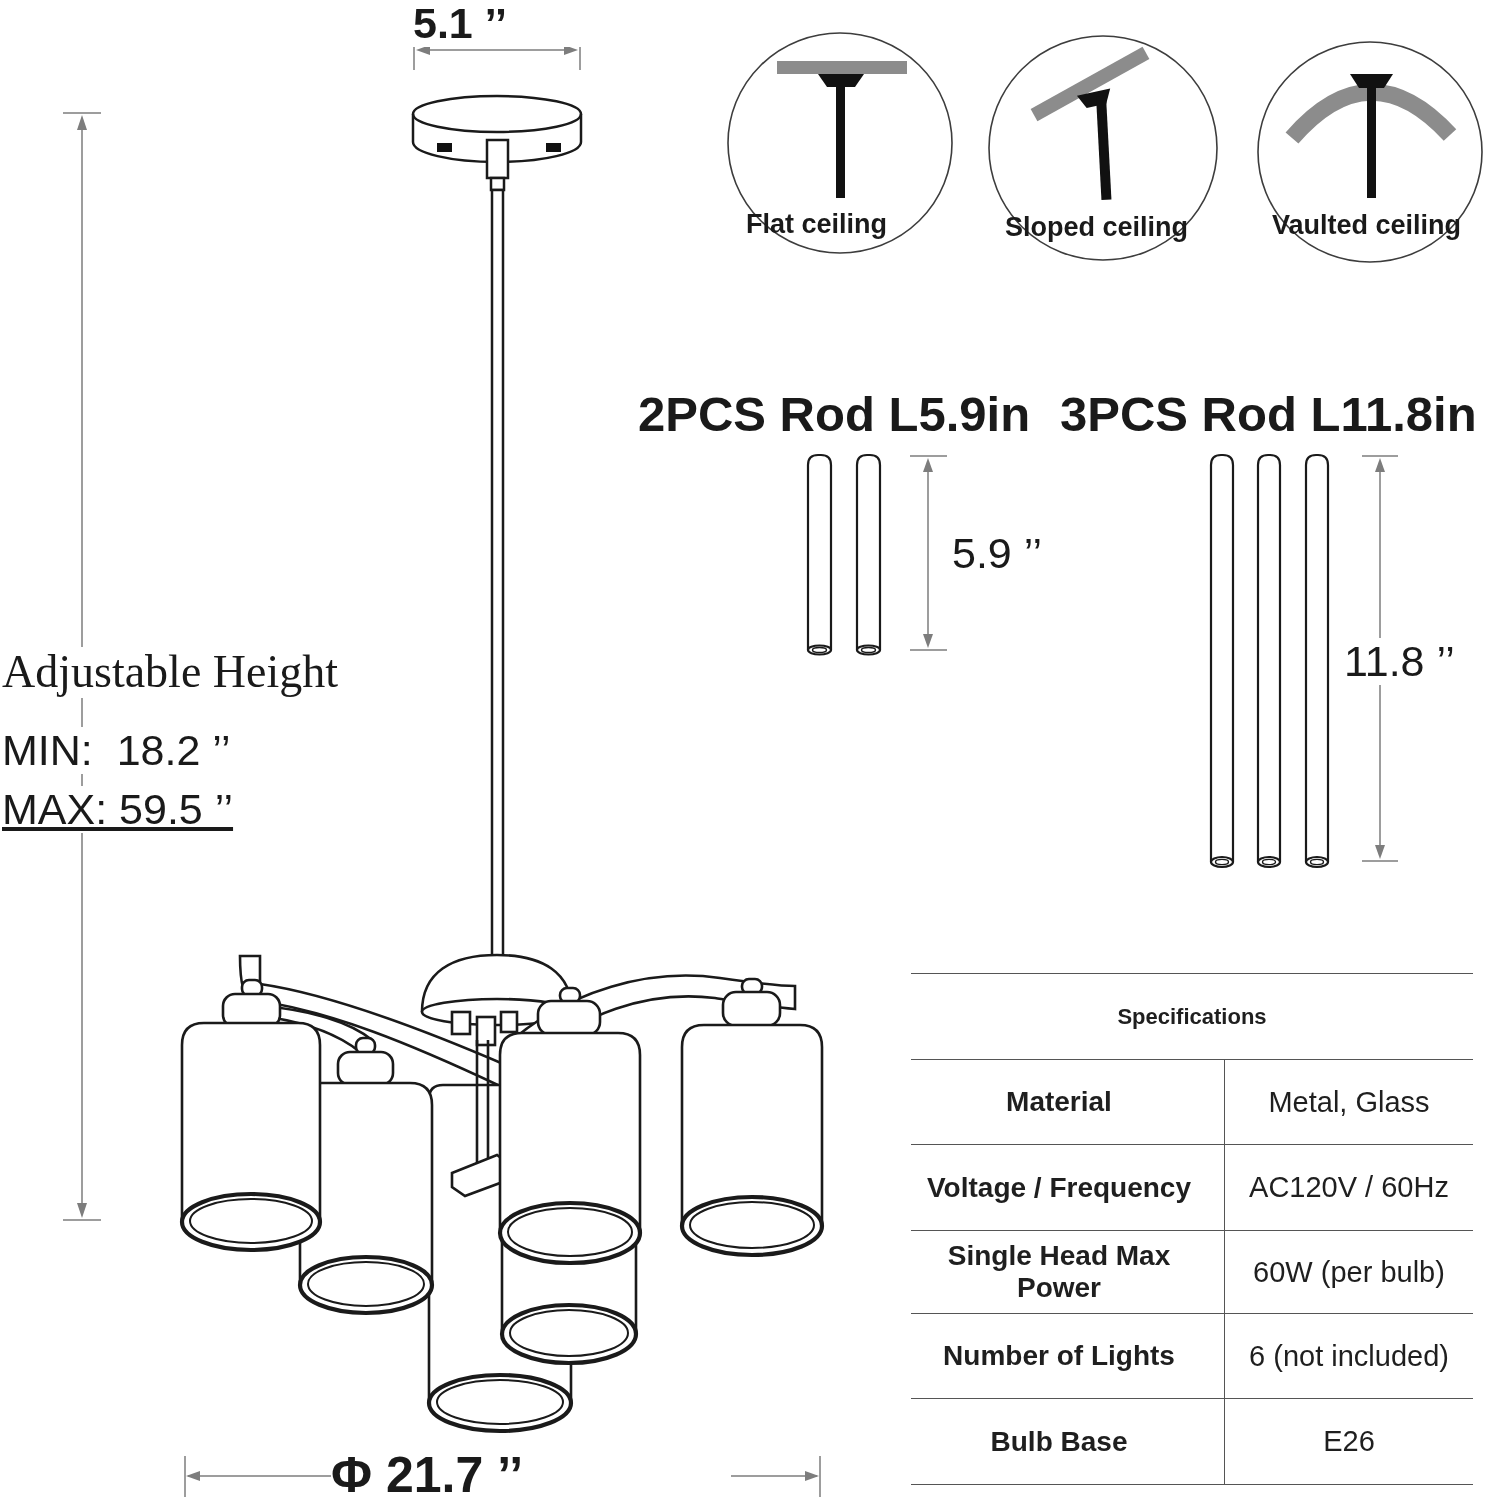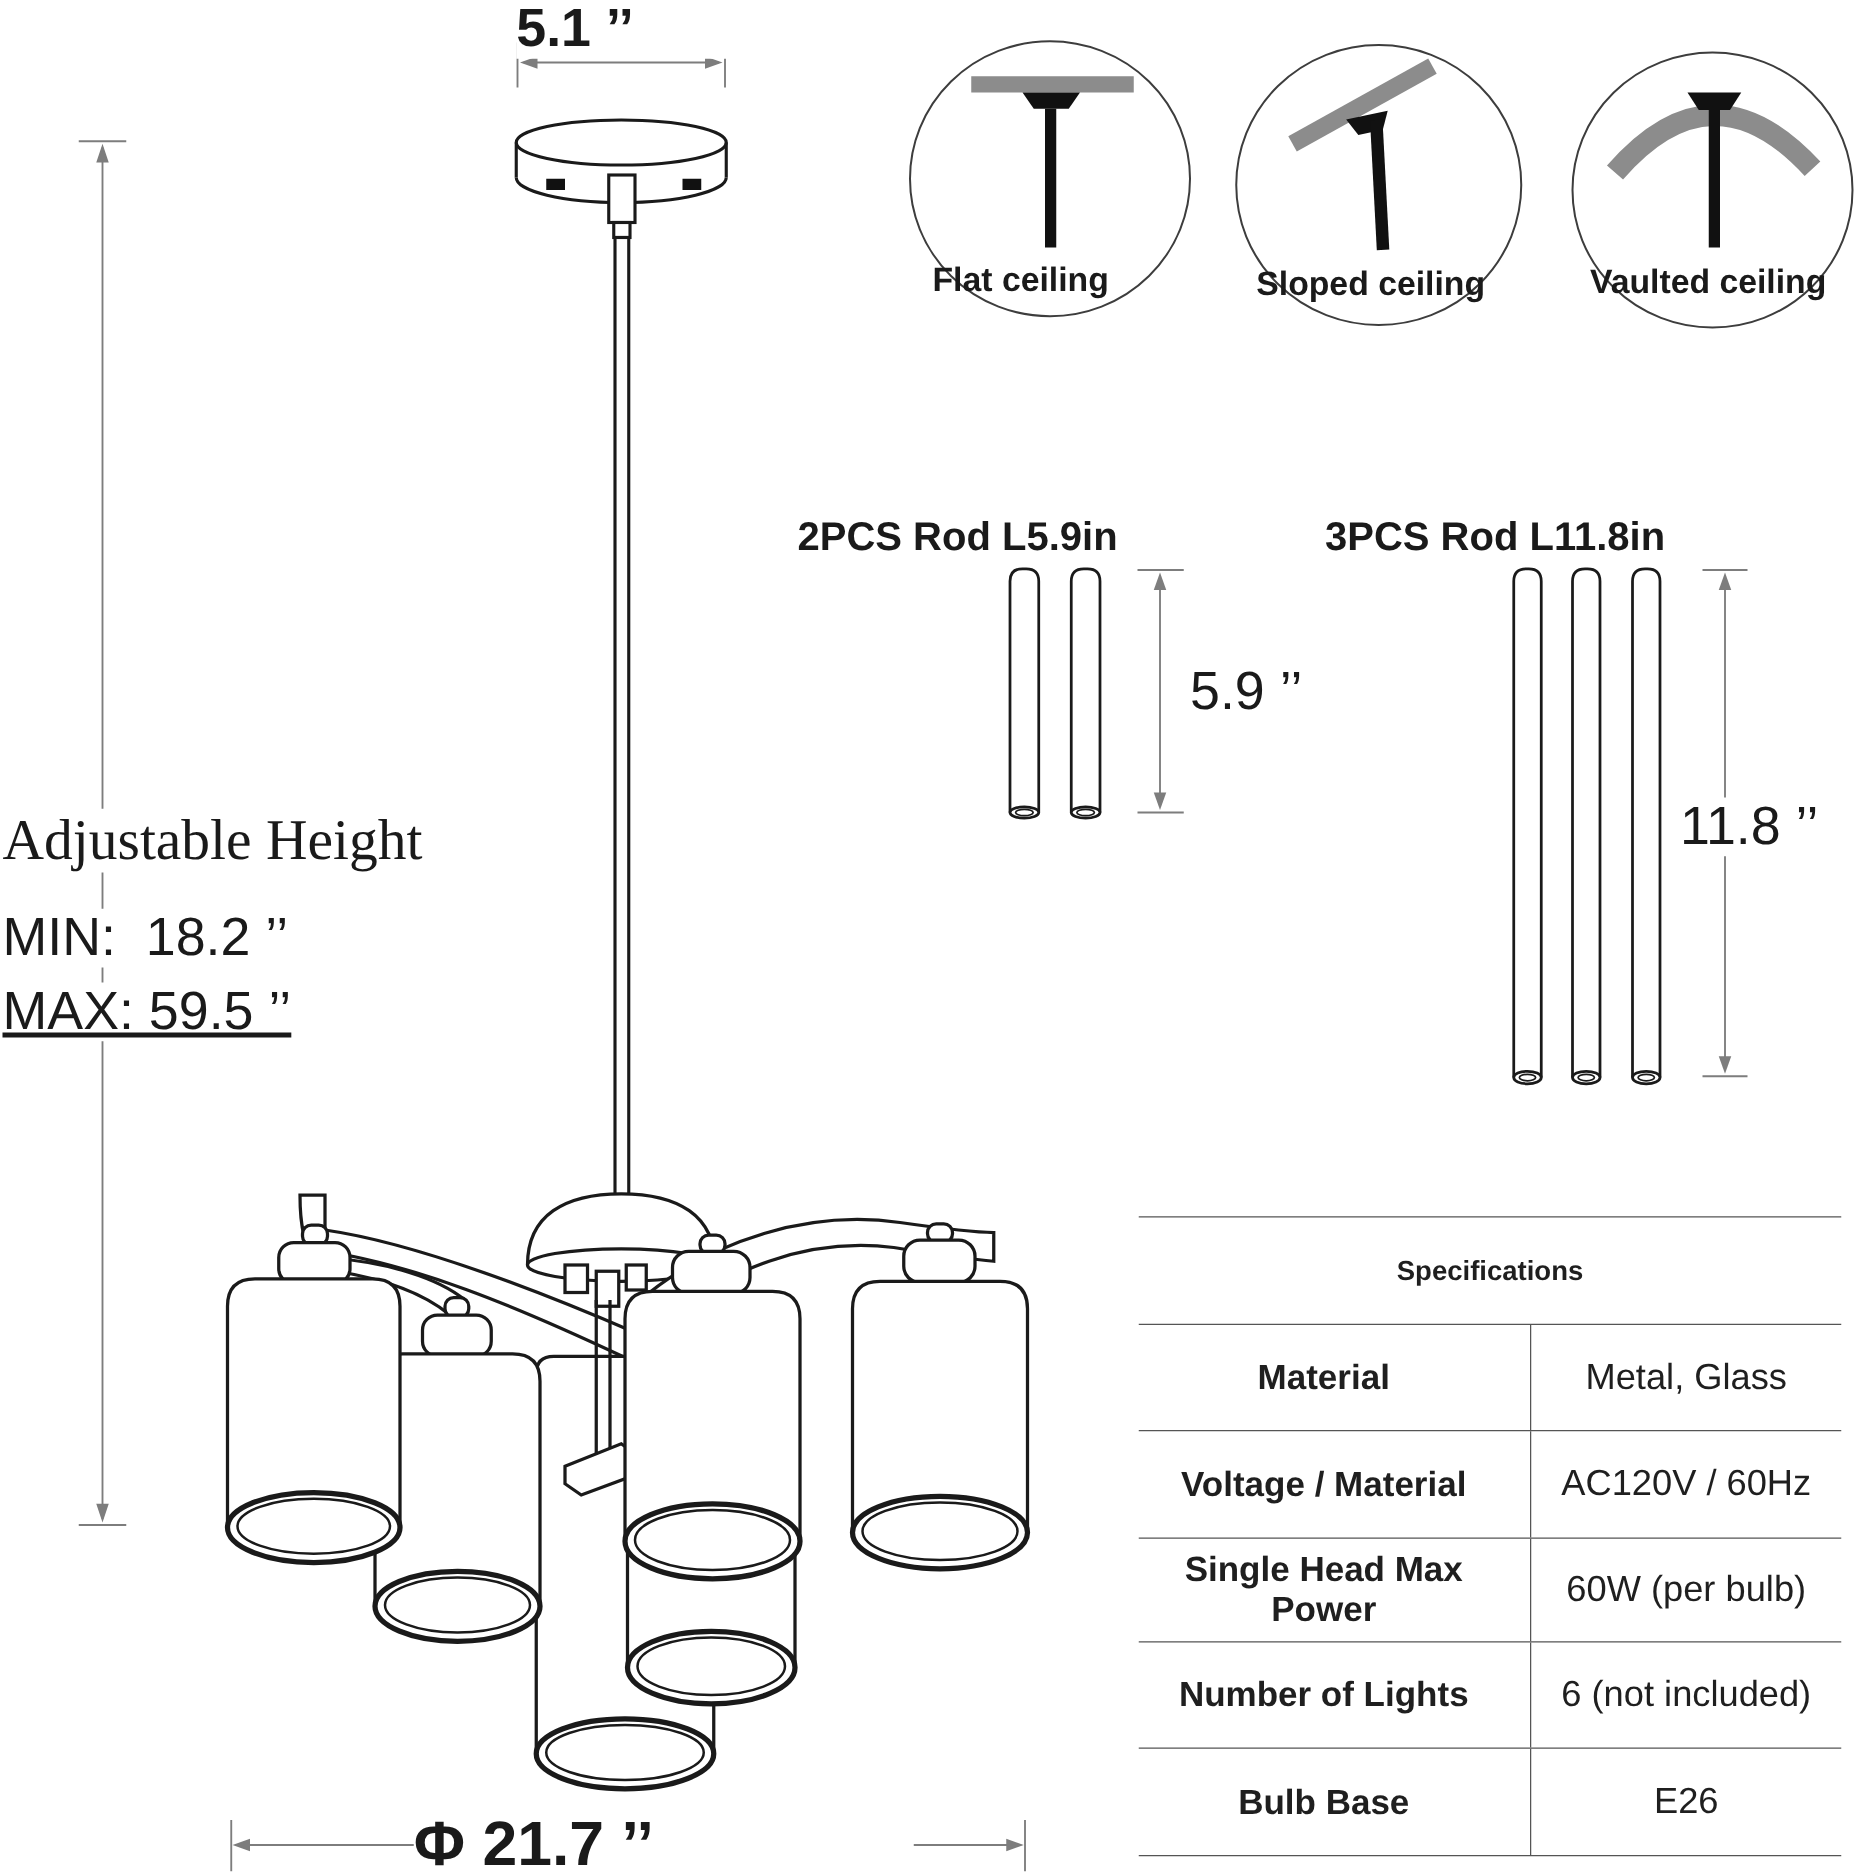--- a/index.html
+++ b/index.html
@@ -6,21 +6,21 @@
   #canvas{
     position:relative;width:1488px;height:1500px;background:#ffffff;overflow:hidden;
     font-family:"Liberation Sans", sans-serif;color:#1a1a1a;
   }
   #art{position:absolute;left:0;top:0;}
   .txt{position:absolute;line-height:1.1;white-space:nowrap;background:#ffffff;}
   .center{text-align:left;font-weight:bold;}
   .dim-big{font-size:43px;}
   .adj-title{font-size:46px;}
   .adj-line{font-size:43px;white-space:pre;}
-  .rod-title{font-size:32px;margin-top:24px;}
+  .rod-title{font-size:49px;}
   .badge-label{font-size:27px;background:transparent;}
   .dia-label{font-size:50px;}
   
   .spec-table{
     position:absolute;left:911px;top:973px;width:562px;
     border-top:1.5px solid #555;
   }
   .spec-header{
     height:85px;border-bottom:1.5px solid #555;
     display:flex;align-items:center;justify-content:center;
@@ -226,21 +226,21 @@
 
   <div class="txt dia-label center" style="left:331px;top:1448px;width:400px;">Φ 21.7 ’’</div>
 
   <div class="spec-table">
     <div class="spec-header">Specifications</div>
     <div class="spec-row h84">
       <div class="spec-label">Material</div>
       <div class="spec-value">Metal, Glass</div>
     </div>
     <div class="spec-row h85">
-      <div class="spec-label">Voltage / Material</div>
+      <div class="spec-label">Voltage / Frequency</div>
       <div class="spec-value">AC120V / 60Hz</div>
     </div>
     <div class="spec-row h82">
       <div class="spec-label">Single Head Max Power</div>
       <div class="spec-value">60W (per bulb)</div>
     </div>
     <div class="spec-row h84">
       <div class="spec-label">Number of Lights</div>
       <div class="spec-value">6 (not included)</div>
     </div>

